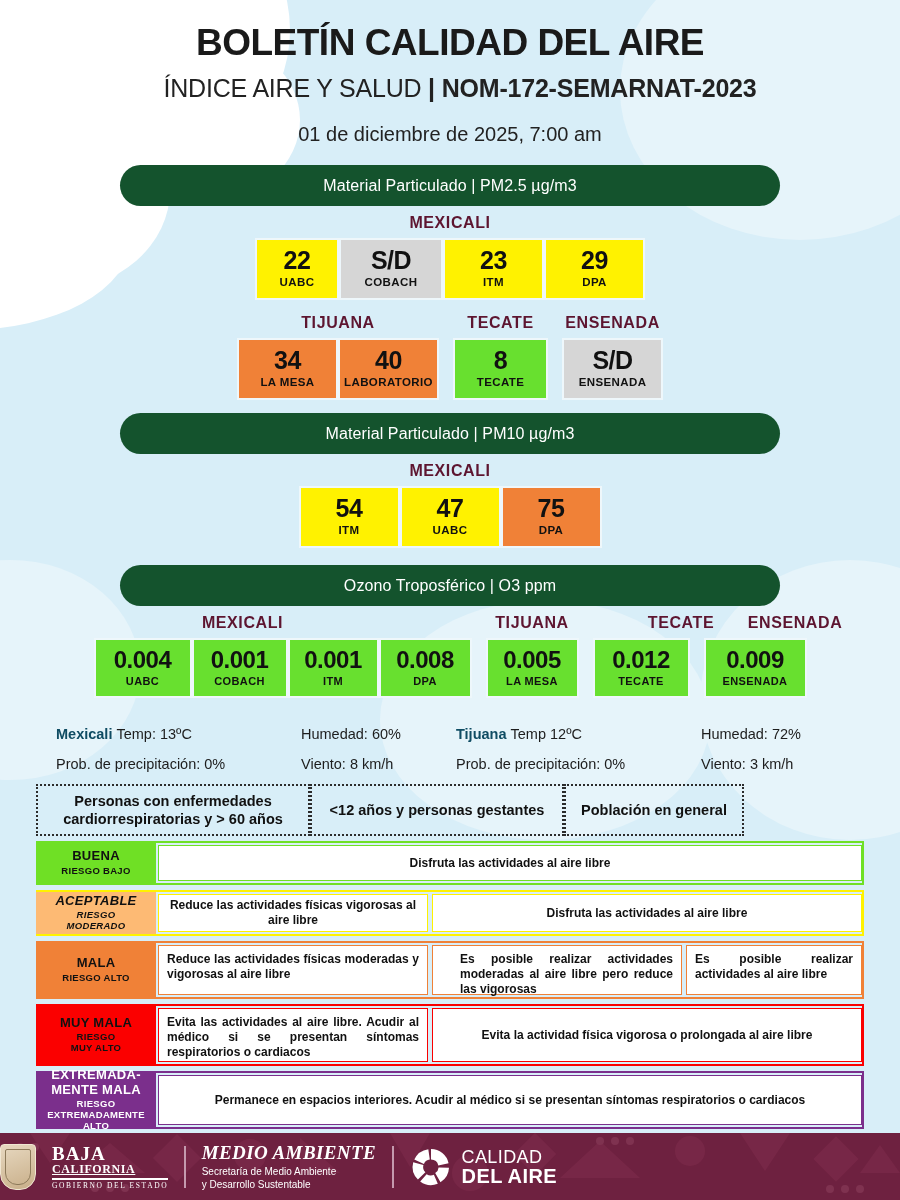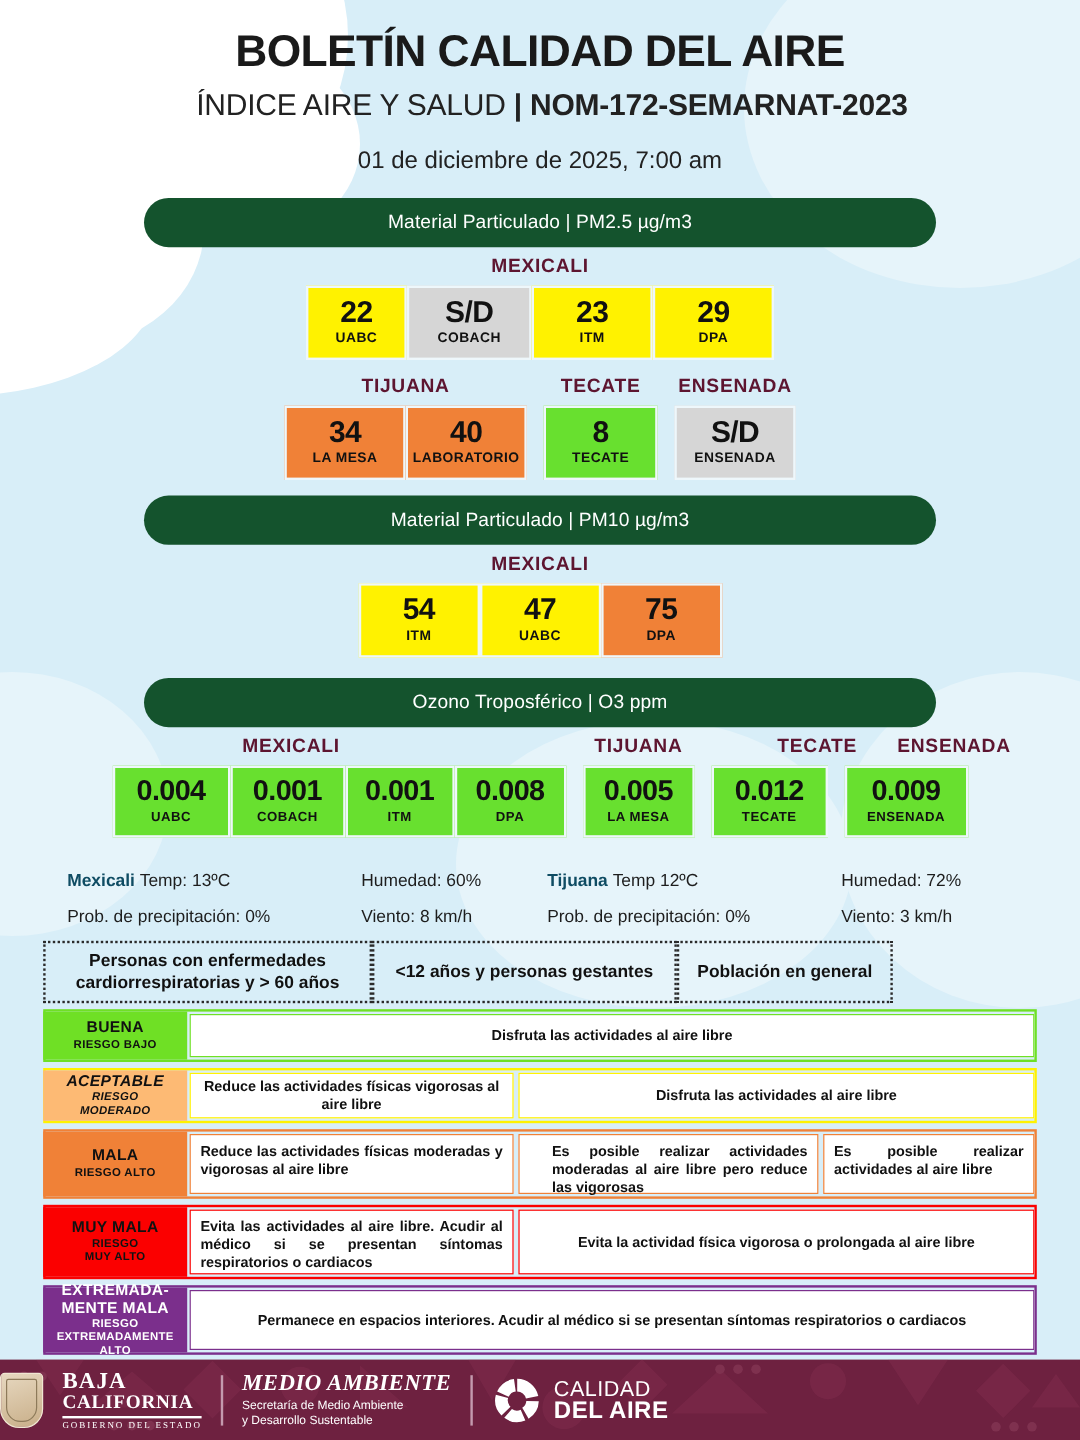--- a/index.html
+++ b/index.html
@@ -244,21 +244,21 @@
     position: absolute;
     inset: 4px;
     border: 1px solid #8d7a5a;
     border-radius: 2px 2px 12px 12px;
   }
   .bc {
     color: #ffffff;
     line-height: 1.02;
   }
   .bc .l1 { font-size: 19px; font-weight: bold; letter-spacing: 1px; font-family: "Liberation Serif", serif; }
-  .bc .l2 { font-size: 16px; font-weight: bold; letter-spacing: 0.6px; font-family: "Liberation Serif", serif; }
+  .bc .l2 { font-size: 12px; font-weight: bold; letter-spacing: 0.6px; font-family: "Liberation Serif", serif; text-decoration: underline; }
   .bc .rule { height: 1.5px; background: #ffffff; margin: 3px 0 2px 0; }
   .bc .l3 { font-size: 7.5px; letter-spacing: 1.6px; font-family: "Liberation Serif", serif; }
   .vsep {
     width: 1.5px;
     height: 42px;
     background: #c49aae;
   }
   .ma .t1 {
     color: #ffffff;
     font-size: 19px;

